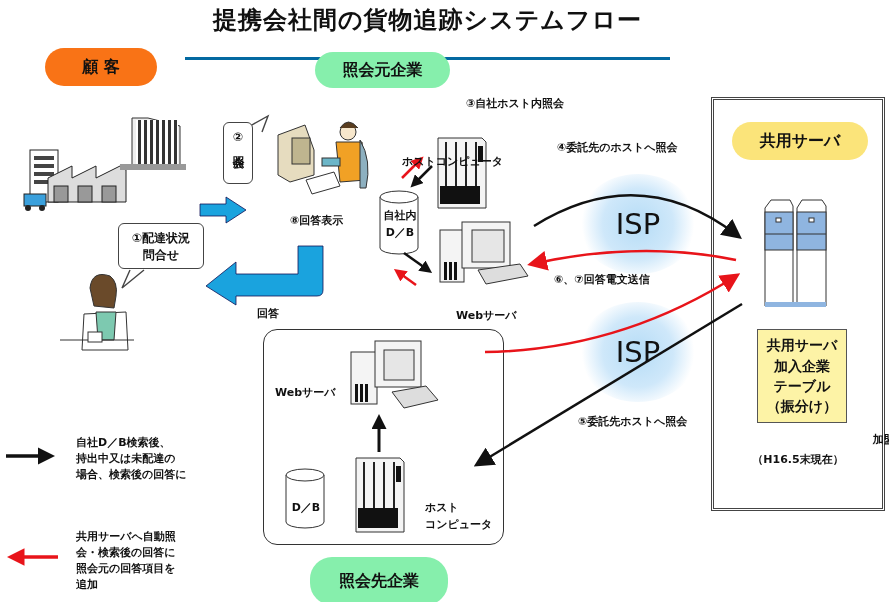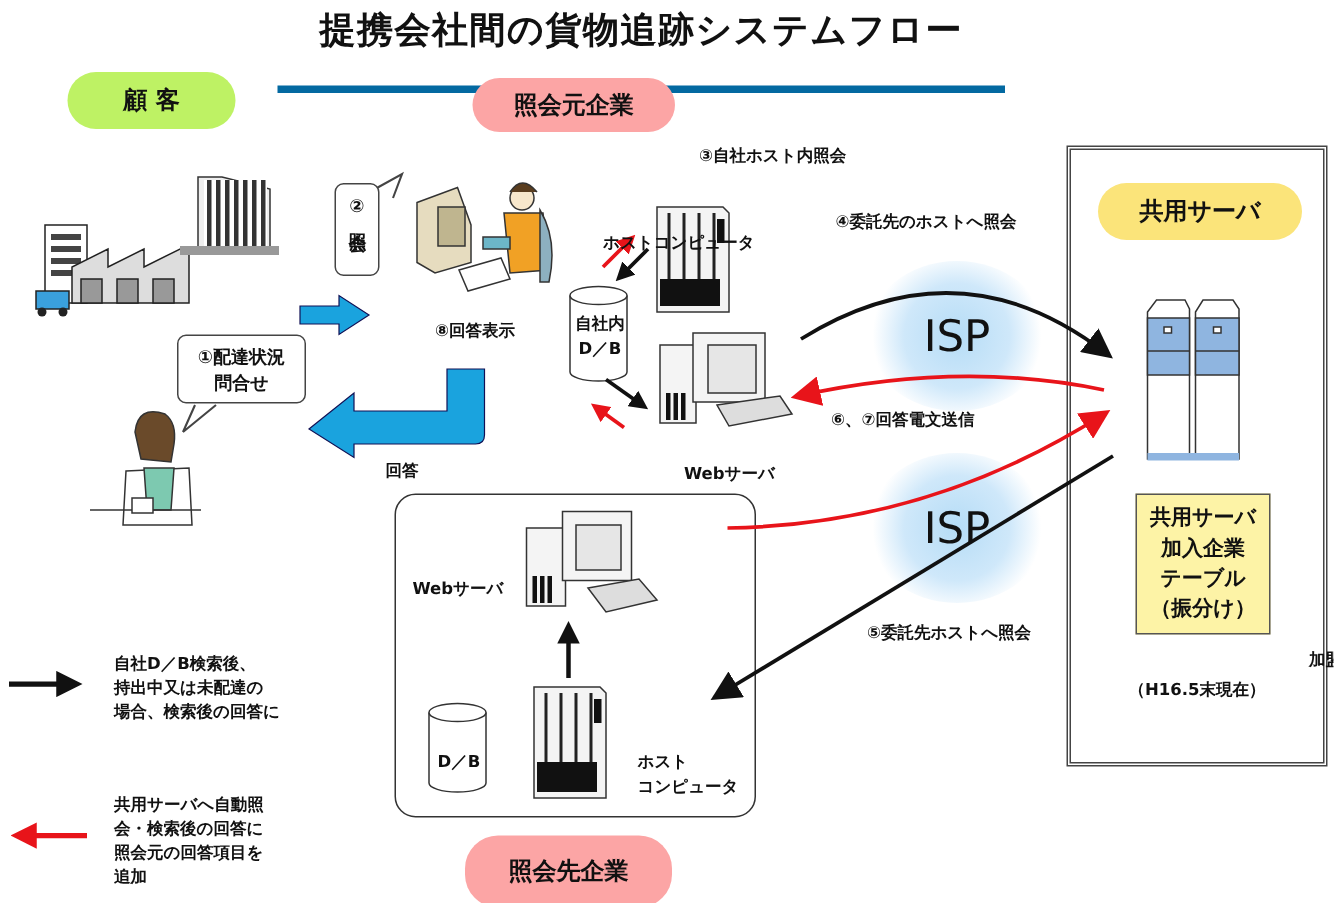--- a/index.html
+++ b/index.html
@@ -1,21 +1,21 @@
 <!DOCTYPE html>
 <html><head>
 <meta charset="utf-8">
 <style>
   html,body{margin:0;padding:0;background:#ffffff;}
   body{width:889px;height:602px;position:relative;overflow:hidden;font-family:"DejaVu Sans","Liberation Sans",sans-serif;color:#111;}
   .abs{position:absolute;}
-  .title{left:185px;top:4px;width:485px;text-align:center;font-size:24px;font-weight:bold;letter-spacing:1px;border-bottom:5px solid #0369a1;padding-bottom:21px;color:#111;}
+  .title{left:185px;top:4px;width:485px;text-align:center;font-size:24px;font-weight:bold;letter-spacing:1px;border-bottom:3px solid #0369a1;padding-bottom:21px;color:#111;}
   .pill{display:flex;align-items:center;justify-content:center;border-radius:22px;font-weight:bold;font-size:16px;color:#111;}
-  .pill.blue{background:#bef264;}
-  .pill.green{background:#fca5a5;}
+  .pill.blue{background:#f97316;}
+  .pill.green{background:#86efac;}
   .pill.yellow{background:#fbe47a;}
   .lbl{font-size:11px;font-weight:bold;white-space:nowrap;color:#111;}
   .bubble{border:1.5px solid #444;border-radius:6px;background:#fff;font-size:12px;font-weight:bold;text-align:center;line-height:1.4;}
   .vert{writing-mode:vertical-rl;text-orientation:upright;}
   .frame{border:3px double #444;background:#fff;}
   .tablebox{background:#fdf3a6;border:1.5px solid #555;font-size:14px;font-weight:bold;text-align:center;line-height:1.45;display:flex;flex-direction:column;justify-content:center;}
   .subbox{border:1.5px solid #333;border-radius:14px;background:#fff;}
   .isp{font-size:29px;color:#111;display:flex;align-items:center;justify-content:center;border-radius:50%;
        background:radial-gradient(circle, #b5dcf6 0%, #cfe8fa 45%, rgba(255,255,255,0) 72%);}
   .legend-text{font-size:11px;font-weight:bold;line-height:1.45;}

